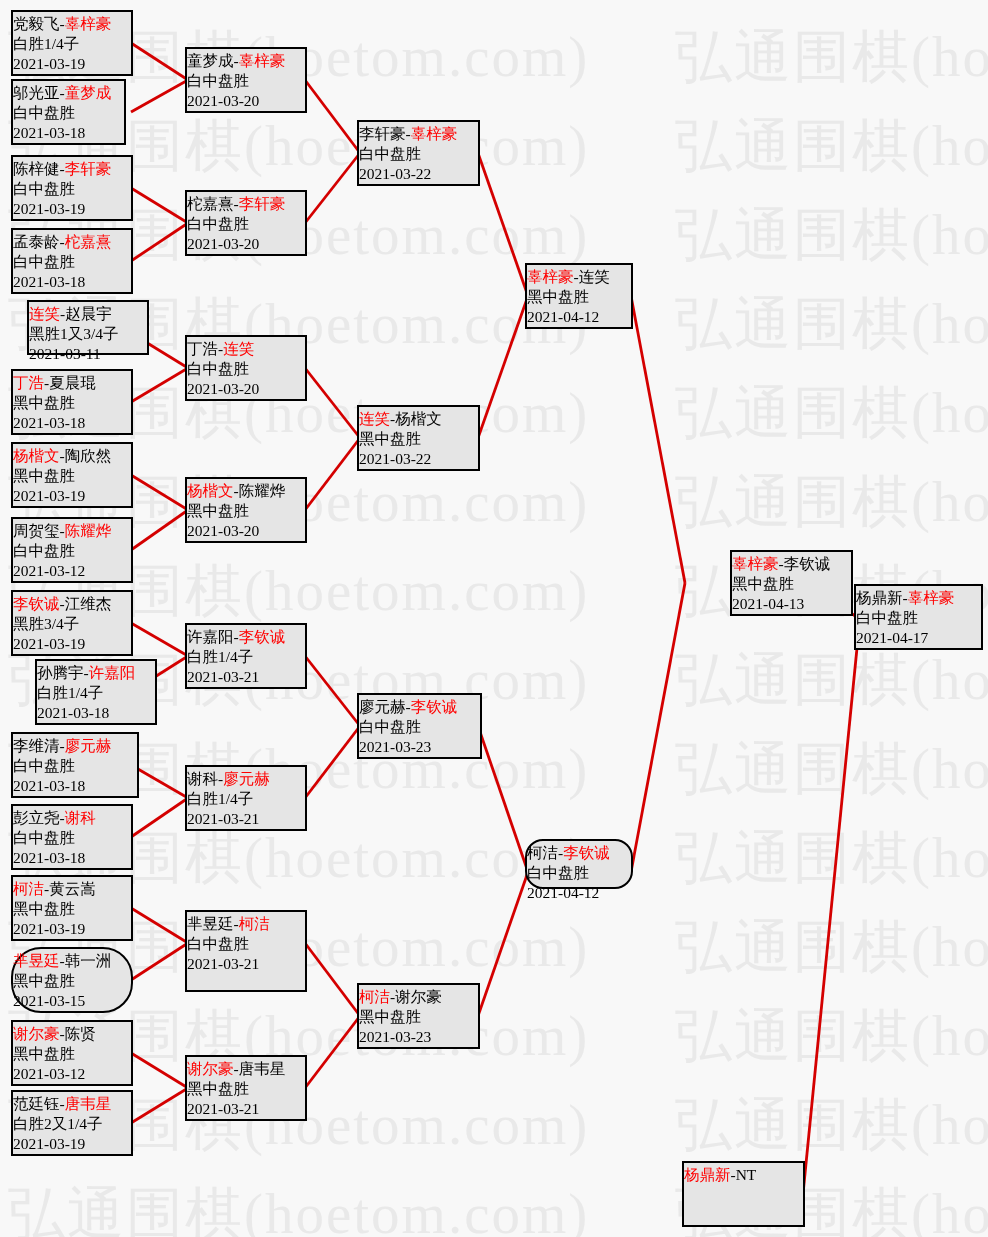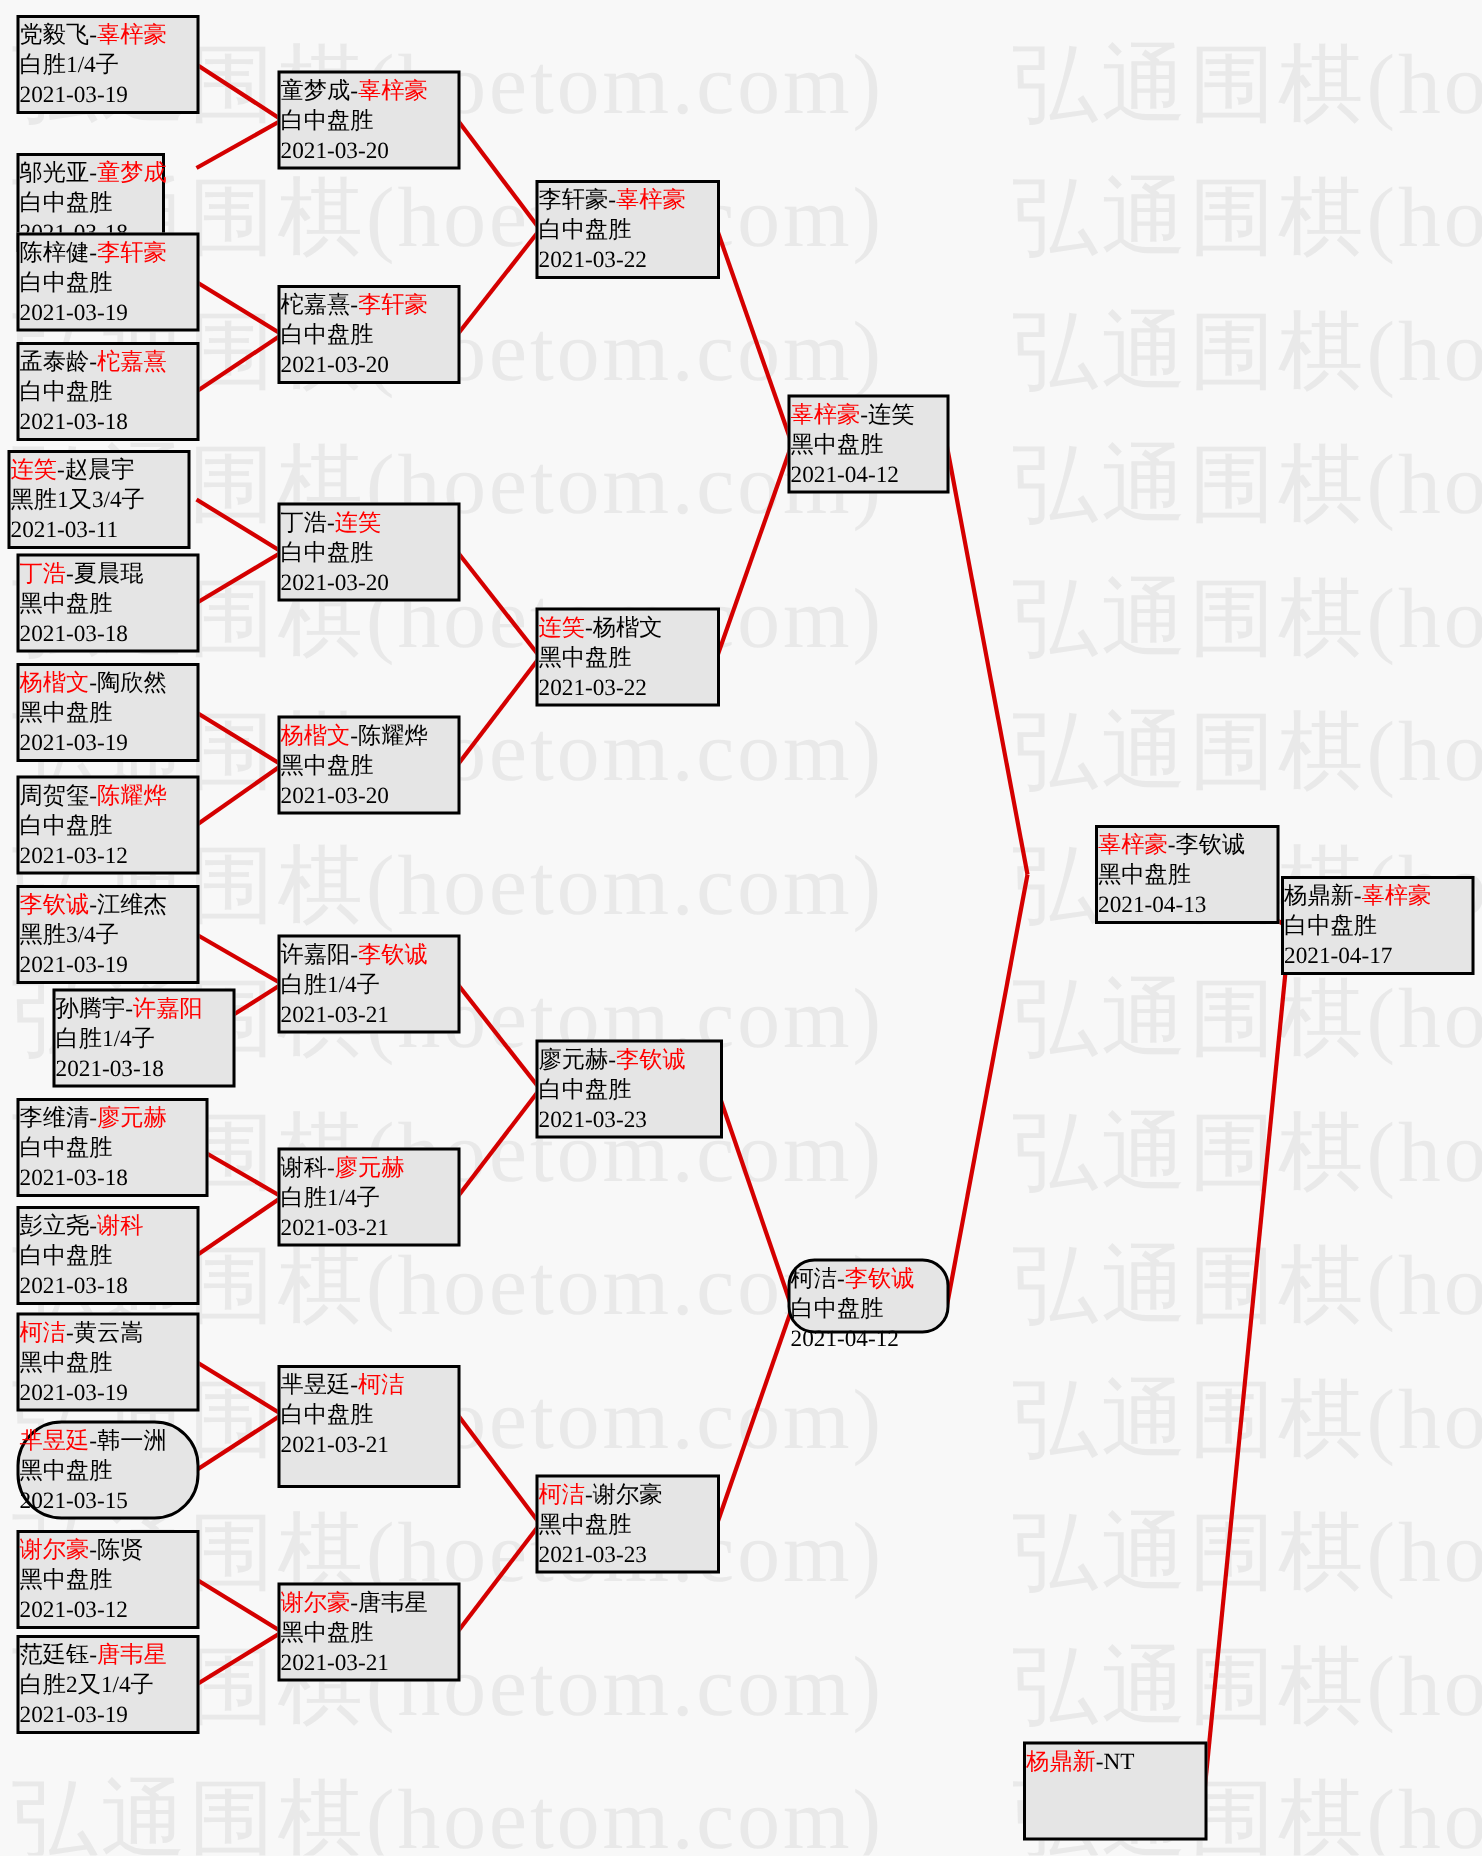--- a/index.html
+++ b/index.html
@@ -102,36 +102,36 @@
       <line x1="631" y1="872" x2="685" y2="583" stroke="#d40000" stroke-width="2.8"></line>
       <line x1="803" y1="583" x2="857" y2="617" stroke="#d40000" stroke-width="2.8"></line>
       <line x1="803" y1="1194" x2="857" y2="648" stroke="#d40000" stroke-width="2.8"></line>
     </svg>
   <div id="box-layer">
       <div class="match-box" style="left: 11px; top: 10px; width: 122px; height: 66px;">
         <div class="bx-line"><span class="">党毅飞</span><span>-</span><span class="win">辜梓豪</span></div>
         <div class="bx-line">白胜1/4子</div>
         <div class="bx-line">2021-03-19</div>
       </div>
-      <div class="match-box" style="left: 11px; top: 79px; width: 99px; height: 66px; margin-top: 23px;">
+      <div class="match-box" style="left: 11px; top: 79px; width: 115px; height: 66px;">
         <div class="bx-line"><span class="">邬光亚</span><span>-</span><span class="win">童梦成</span></div>
         <div class="bx-line">白中盘胜</div>
         <div class="bx-line">2021-03-18</div>
       </div>
       <div class="match-box" style="left: 11px; top: 155px; width: 122px; height: 66px;">
         <div class="bx-line"><span class="">陈梓健</span><span>-</span><span class="win">李轩豪</span></div>
         <div class="bx-line">白中盘胜</div>
         <div class="bx-line">2021-03-19</div>
       </div>
       <div class="match-box" style="left: 11px; top: 228px; width: 122px; height: 66px;">
         <div class="bx-line"><span class="">孟泰龄</span><span>-</span><span class="win">柁嘉熹</span></div>
         <div class="bx-line">白中盘胜</div>
         <div class="bx-line">2021-03-18</div>
       </div>
-      <div class="match-box" style="left: 5px; top: 300px; width: 122px; height: 66px;">
+      <div class="match-box" style="left: 27px; top: 300px; width: 122px; height: 55px;">
         <div class="bx-line"><span class="win">连笑</span><span>-</span><span class="">赵晨宇</span></div>
         <div class="bx-line">黑胜1又3/4子</div>
         <div class="bx-line">2021-03-11</div>
       </div>
       <div class="match-box" style="left: 11px; top: 369px; width: 122px; height: 66px;">
         <div class="bx-line"><span class="win">丁浩</span><span>-</span><span class="">夏晨琨</span></div>
         <div class="bx-line">黑中盘胜</div>
         <div class="bx-line">2021-03-18</div>
       </div>
       <div class="match-box" style="left: 11px; top: 442px; width: 122px; height: 66px;">

